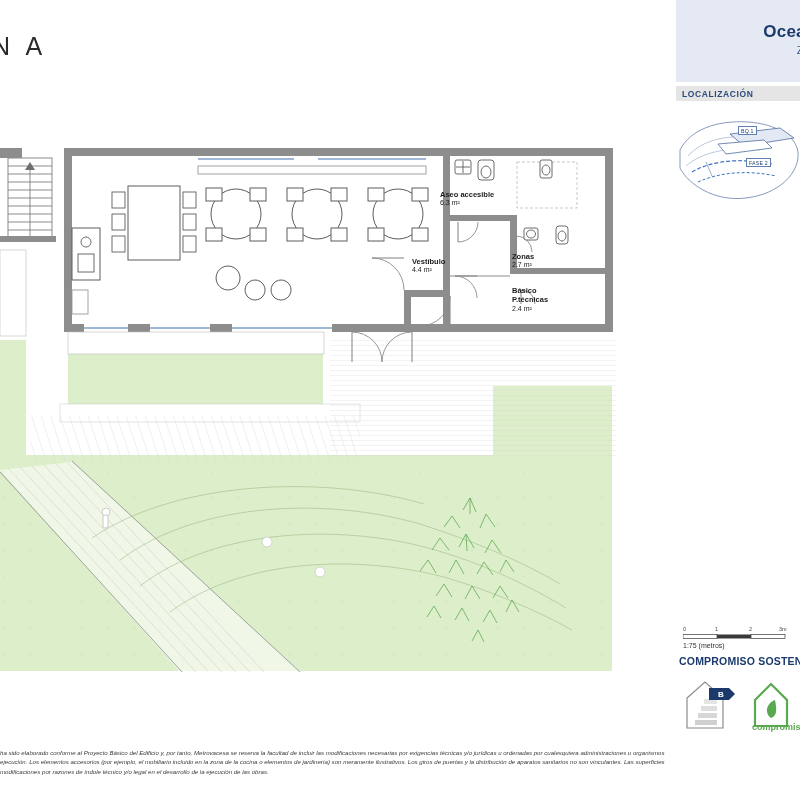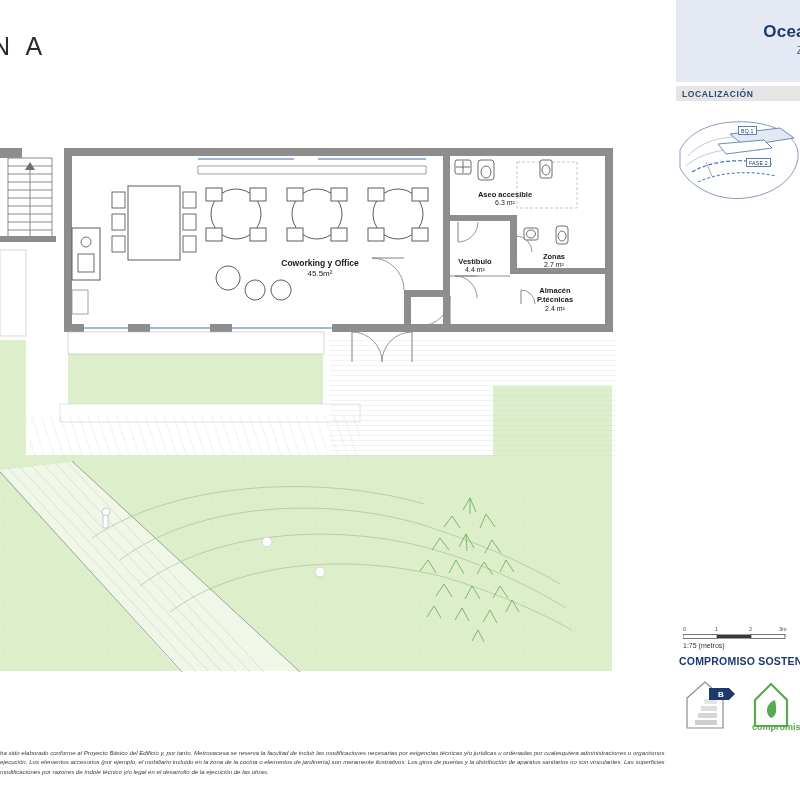--- a/index.html
+++ b/index.html
@@ -174,21 +174,20 @@
     position: absolute;
     left: 0;
     top: 0;
     width: 676px;
     height: 745px;
   }
   .drawing svg { display: block; }
 
   .room-label {
     position: absolute;
-    text-align: center;
     font-size: 7.5px;
     font-weight: bold;
     color: #1a1a1a;
     line-height: 1.25;
     white-space: nowrap;
   }
   .room-label .area {
     display: block;
     font-weight: normal;
     font-size: 7px;
@@ -418,38 +417,34 @@
         <path d="M30 236 v-72 m0 -72" stroke="#6e6e6e"></path>
         <path d="M30 162 l-5 8 h10 z" fill="#6e6e6e" stroke="none"></path>
       </g>
       <rect x="0" y="148" width="22" height="10" fill="#8d8d8d"></rect>
       <rect x="0" y="236" width="56" height="6" fill="#8d8d8d"></rect>
       <rect x="0" y="250" width="26" height="86" fill="#ffffff" stroke="#c6c6c6" stroke-width="0.7"></rect>
 
       <rect x="605" y="156" width="8" height="176" fill="#8d8d8d"></rect>
     </svg>
 
-    <div class="room-label big" style="left:230px; top:258px; width:180px;">
-      <span>Coworking y Office</span>
-      <span class="area">45.5m²</span>
-    </div>
     <div class="room-label" style="left:440px; top:190px; width:130px;">
       <span>Aseo accesible</span>
       <span class="area">6.3 m²</span>
     </div>
-    <div class="room-label" style="left:430px; top:257px; width:90px;">
+    <div class="room-label" style="left:412px; top:257px; width:90px;">
       <span>Vestíbulo</span>
       <span class="area">4.4 m²</span>
     </div>
     <div class="room-label" style="left:512px; top:252px; width:84px;">
       <span>Zonas</span>
       <span class="area">2.7 m²</span>
     </div>
     <div class="room-label" style="left:512px; top:286px; width:86px;">
-      <span>Almacén</span><br>
+      <span>Básico</span><br>
       <span>P.técnicas</span>
       <span class="area">2.4 m²</span>
     </div>
   </div>
 
   <div class="plan-title">N A</div>
 
   <div class="header-block"></div>
   <div class="header-title">Oceana</div>
   <div class="header-sub1">Zonas</div>

